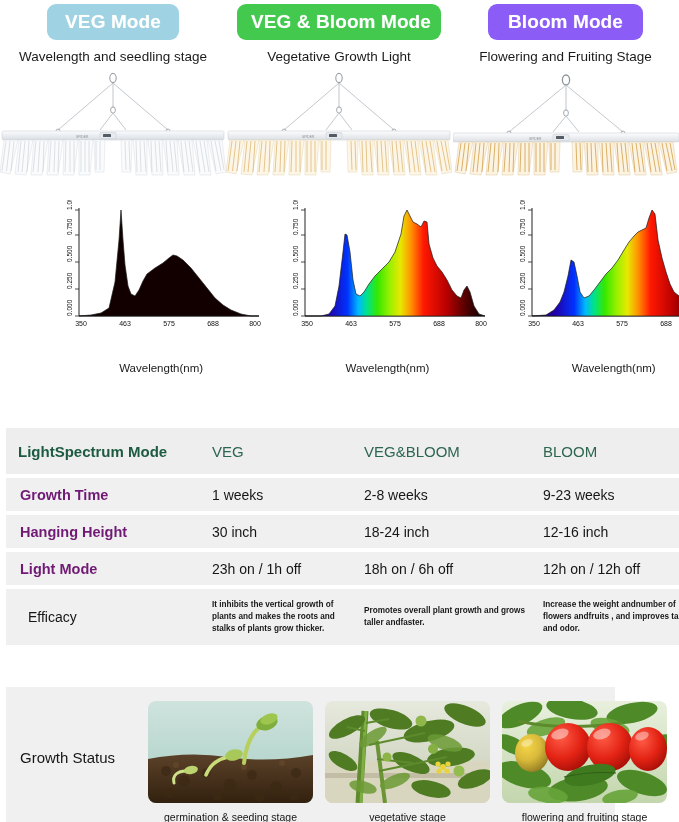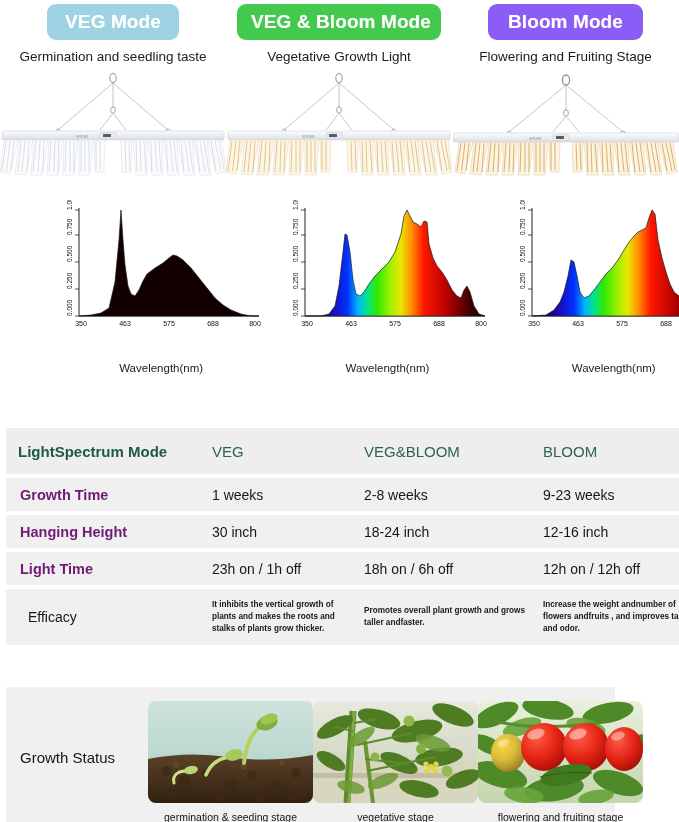--- a/index.html
+++ b/index.html
@@ -162,20 +162,21 @@
     font-size: 15px;
     color: #161616;
     white-space: nowrap;
   }
   .photo-strip {
     position: absolute;
     left: 142px;
     top: 14px;
     width: 520px;
     display: flex;
+    gap: 12px;
   }
   .photo-item {
     display: flex;
     flex-direction: column;
     align-items: center;
   }
   .photo {
     border-radius: 8px;
     overflow: hidden;
     width: 165px;
@@ -188,21 +189,21 @@
     color: #151515;
     white-space: nowrap;
   }
 </style>
 </head>
 <body>
 
 <div class="modes-row">
   <div class="mode-col c1">
     <div class="mode-badge veg">VEG Mode</div>
-    <div class="mode-sub">Germination and seedling taste</div>
+    <div class="mode-sub">Wavelength and seedling stage</div>
   </div>
   <div class="mode-col c2">
     <div class="mode-badge vegbl">VEG &amp; Bloom Mode</div>
     <div class="mode-sub">Vegetative Growth Light</div>
   </div>
   <div class="mode-col c3">
     <div class="mode-badge bloom">Bloom Mode</div>
     <div class="mode-sub">Flowering and Fruiting Stage</div>
   </div>
 </div>
@@ -630,21 +631,21 @@
     <td class="td-label">Hanging Height</td>
     <td class="td-val">30 inch</td>
     <td class="td-val">18-24 inch</td>
     <td class="td-val">12-16 inch</td>
   </tr>
   <tr>
         <td class="sep" colspan="4"></td>
       </tr>
 
   <tr class="row-alt data-row">
-    <td class="td-label">Light Time</td>
+    <td class="td-label">Light Mode</td>
     <td class="td-val">23h on / 1h off</td>
     <td class="td-val">18h on / 6h off</td>
     <td class="td-val">12h on / 12h off</td>
   </tr>
   <tr>
         <td class="sep" colspan="4"></td>
       </tr>
 
   <tr class="row-alt efficacy-row">
     <td class="td-label-eff">Efficacy</td>

